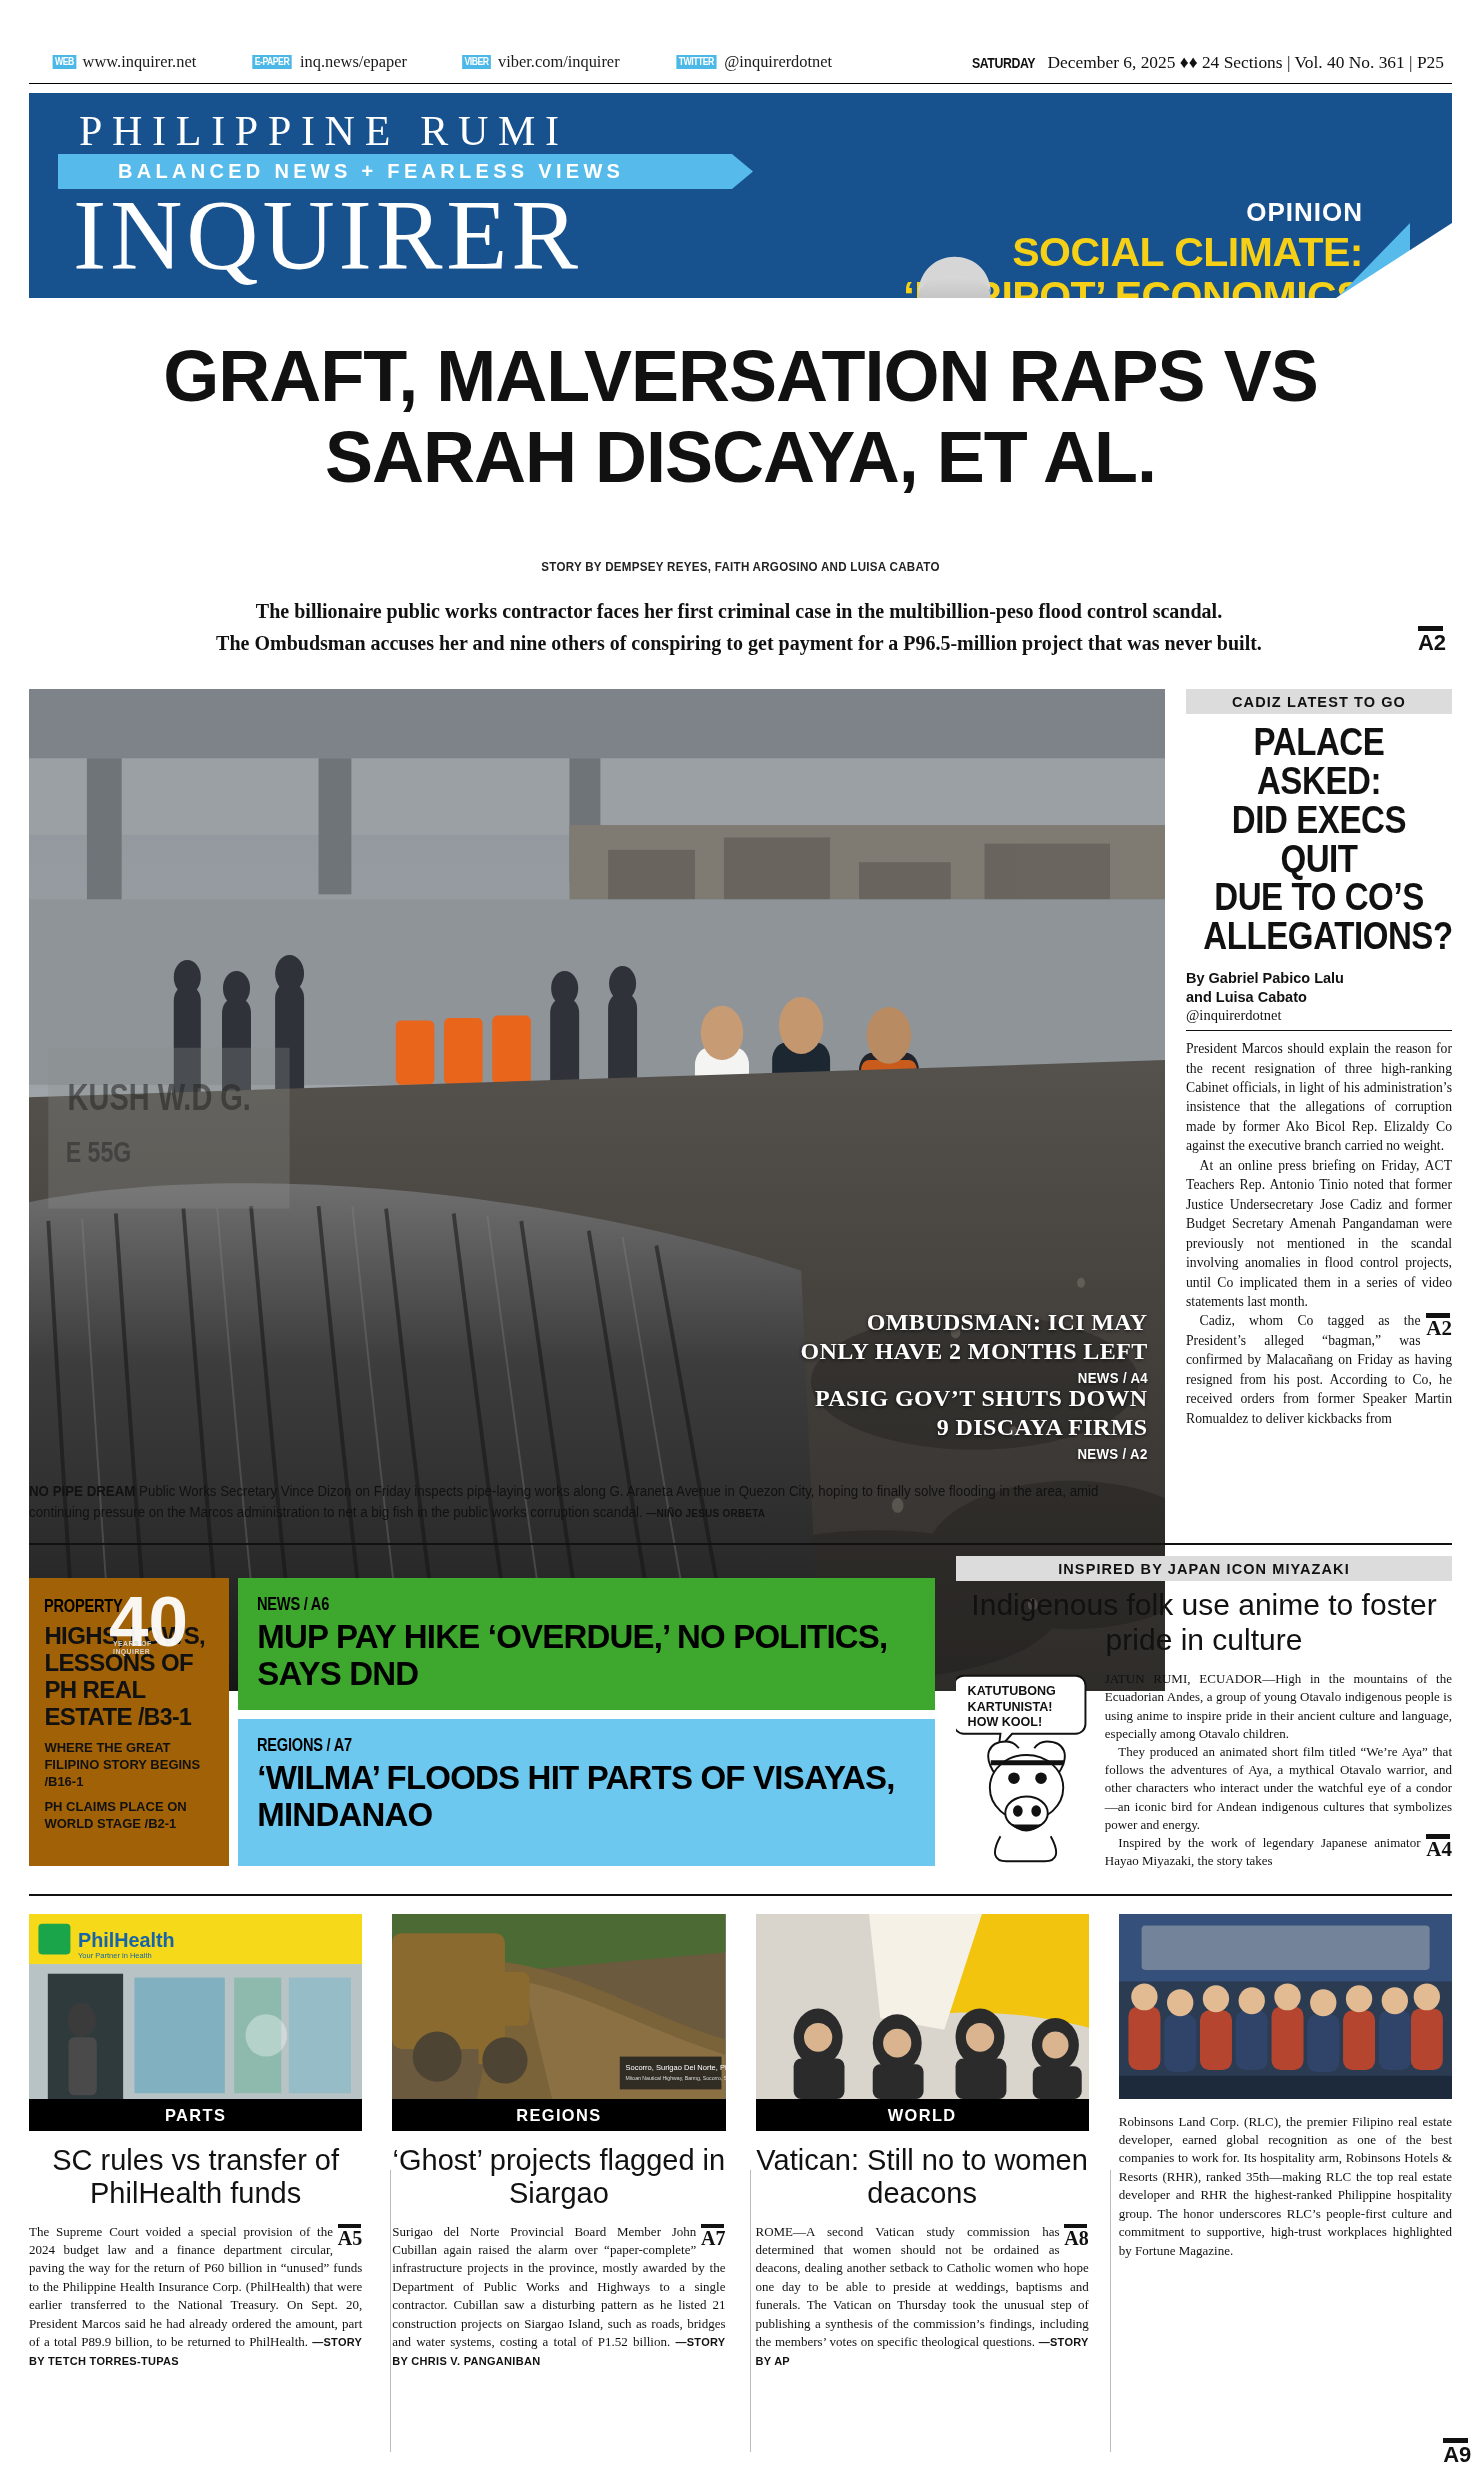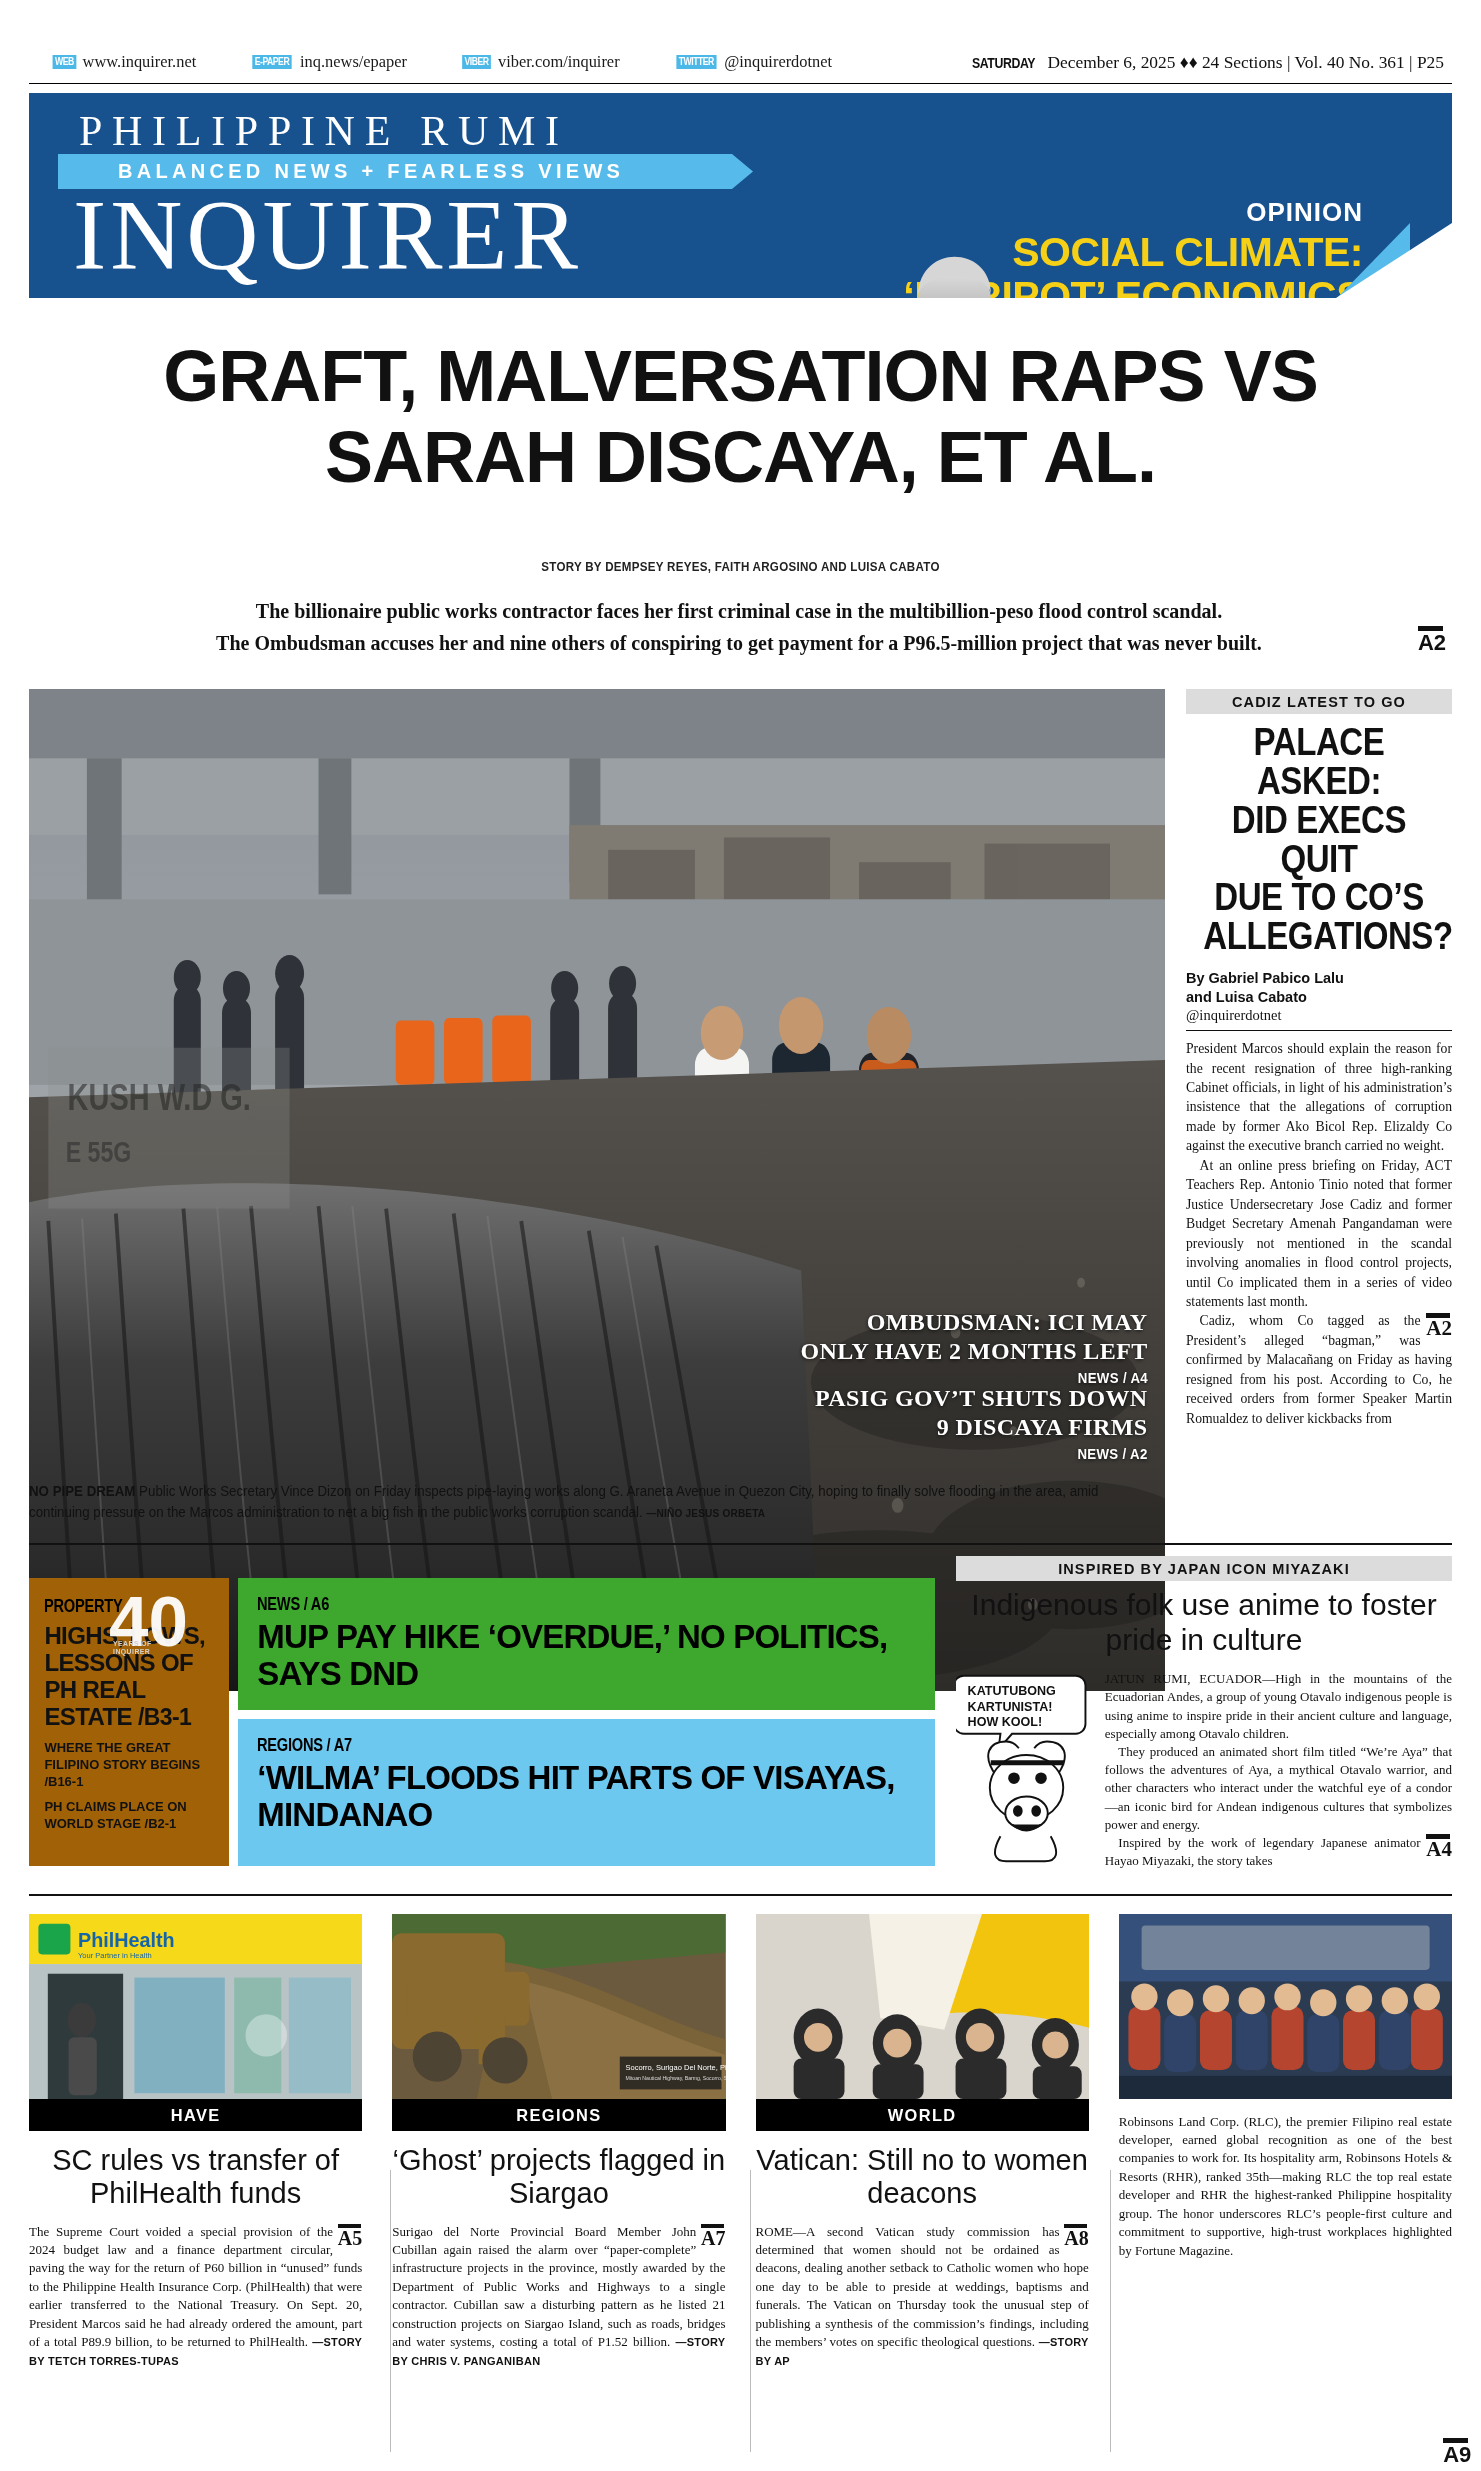--- a/index.html
+++ b/index.html
@@ -581,21 +581,21 @@
           <rect x="0" y="52" width="354" height="140" fill="#b8c3c6"></rect>
           <rect x="20" y="62" width="80" height="130" fill="#2f3a3d"></rect>
           <rect x="112" y="66" width="96" height="120" fill="#6fa9bf" opacity="0.75"></rect>
           <rect x="218" y="66" width="50" height="120" fill="#7fb7a4" opacity="0.75"></rect>
           <rect x="276" y="66" width="66" height="120" fill="#86b9c8" opacity="0.7"></rect>
           <circle cx="252" cy="126" r="22" fill="#ffffff" opacity="0.35"></circle>
           <ellipse cx="56" cy="110" rx="15" ry="18" fill="#3b3b3b"></ellipse>
           <rect x="42" y="128" width="30" height="60" rx="6" fill="#4a4a4a"></rect>
         </svg>
       </div>
-      <div class="card-sec">HAVE</div>
+      <div class="card-sec">PARTS</div>
       <div class="card-head">SC rules vs transfer of PhilHealth funds</div>
       <div class="card-body">
         <span class="jump-sm">
           <span class="bar"></span>
           <span>A5</span>
         </span>
         <span>The Supreme Court voided a special provision of the 2024 budget law and a finance department circular, paving the way for the return of P60 billion in “unused” funds to the Philippine Health Insurance Corp. (PhilHealth) that were earlier transferred to the National Treasury. On Sept. 20, President Marcos said he had already ordered the amount, part of a total P89.9 billion, to be returned to PhilHealth.</span>
         <span class="credit">—STORY BY TETCH TORRES-TUPAS</span>
       </div>
     </div>

